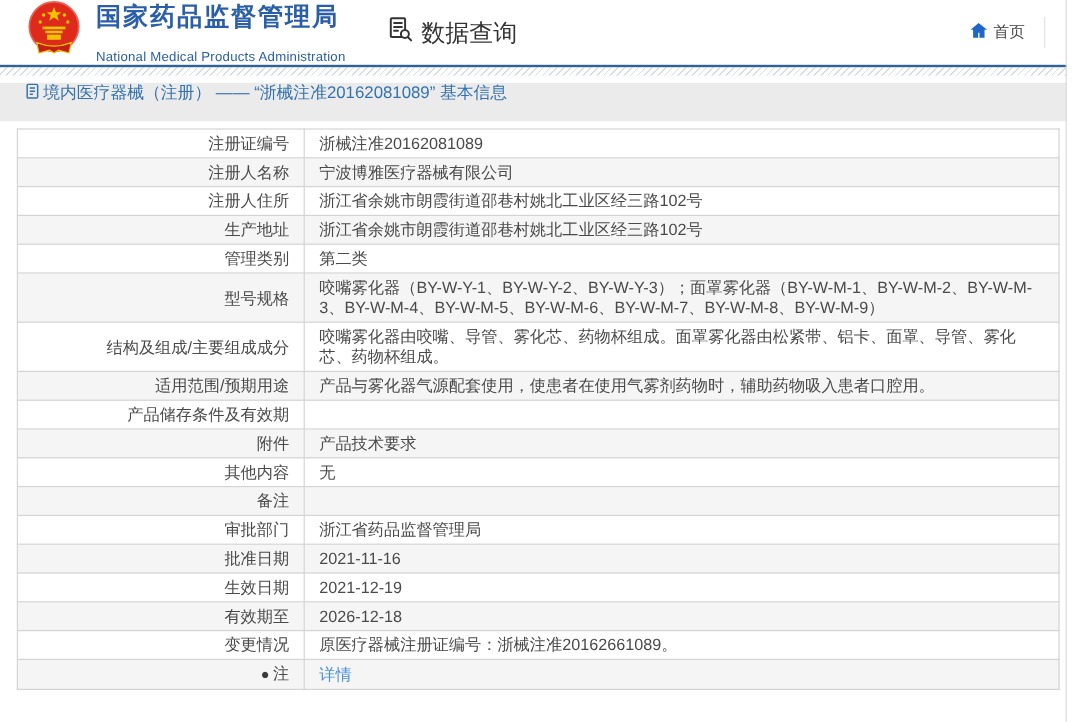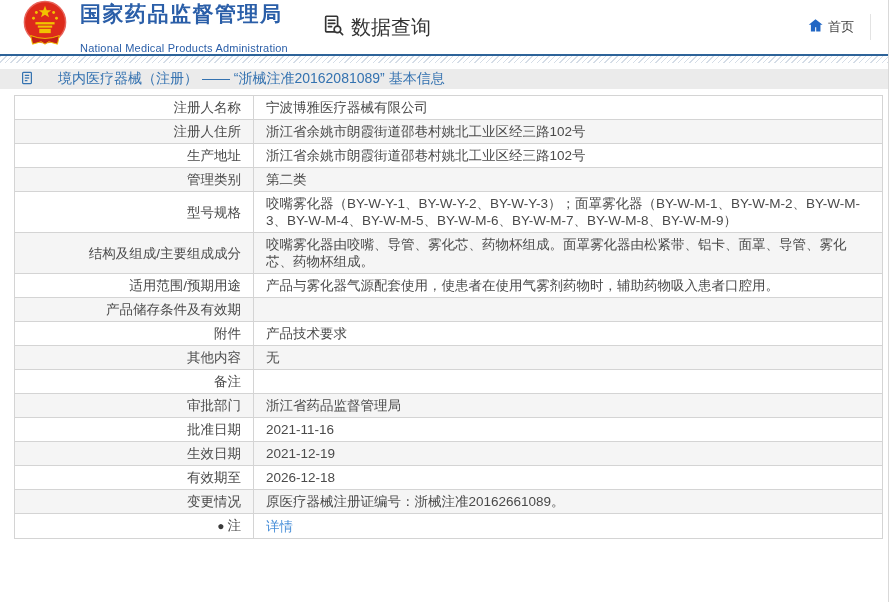--- a/index.html
+++ b/index.html
@@ -19,22 +19,22 @@
     font-size: 20px; color: #333; cursor: pointer; }
   nav { margin-left: auto; margin-right: 24px; display: flex; align-items: center; }
   .nav-item { display: flex; align-items: center; gap: 4px;
     font-size: 13px; color: #444; cursor: pointer; padding: 0 16px; }
   .nav-divider { width: 1px; height: 26px; background: #e3e3e3; }
 
   
   .blue-rule { width: 889px; height: 2px; background: #2d6399; }
   .hatch-band { width: 889px; height: 7px;
     background: repeating-linear-gradient(135deg, rgba(150,170,195,.40) 0 1px, rgba(255,255,255,0) 1px 4px); }
-  .breadcrumb-bar { width: 889px; height: 20px; margin-top: 6px; background: #ebebeb;
-    display: flex; align-items: center; gap: 24px; padding-left: 20px;
+  .breadcrumb-bar { width: 889px; height: 32px; margin-top: 6px; background: #ebebeb;
+    display: flex; gap: 2px; padding-left: 20px;
     font-size: 14px; color: #3472b0; }
 
   
   main { margin-top: 6px; }
   table { border-collapse: collapse; margin-left: 14px; width: 869px;
     table-layout: fixed; font-size: 13.5px; color: #4a4a4a; }
   th, td { border: 1px solid #d4d4d4; padding: 3px 12px; line-height: 17px;
     vertical-align: middle; word-break: break-all; }
   th { width: 239px; text-align: right; font-weight: normal; }
   tr:nth-child(even) { background: #f5f5f5; }
@@ -108,20 +108,24 @@
         <line x1="5.5" y1="11" x2="8.5" y2="11"></line>
       </svg>
     </span>
     <span>境内医疗器械（注册） —— “浙械注准20162081089” 基本信息</span>
   </div>
 
   <main>
     <table>
       <tbody>
         <tr>
+            <th>注册证编号</th>
+            <td>浙械注准20162081089</td>
+          </tr>
+        <tr>
             <th>注册人名称</th>
             <td>宁波博雅医疗器械有限公司</td>
           </tr>
         <tr>
             <th>注册人住所</th>
             <td>浙江省余姚市朗霞街道邵巷村姚北工业区经三路102号</td>
           </tr>
         <tr>
             <th>生产地址</th>
             <td>浙江省余姚市朗霞街道邵巷村姚北工业区经三路102号</td>

